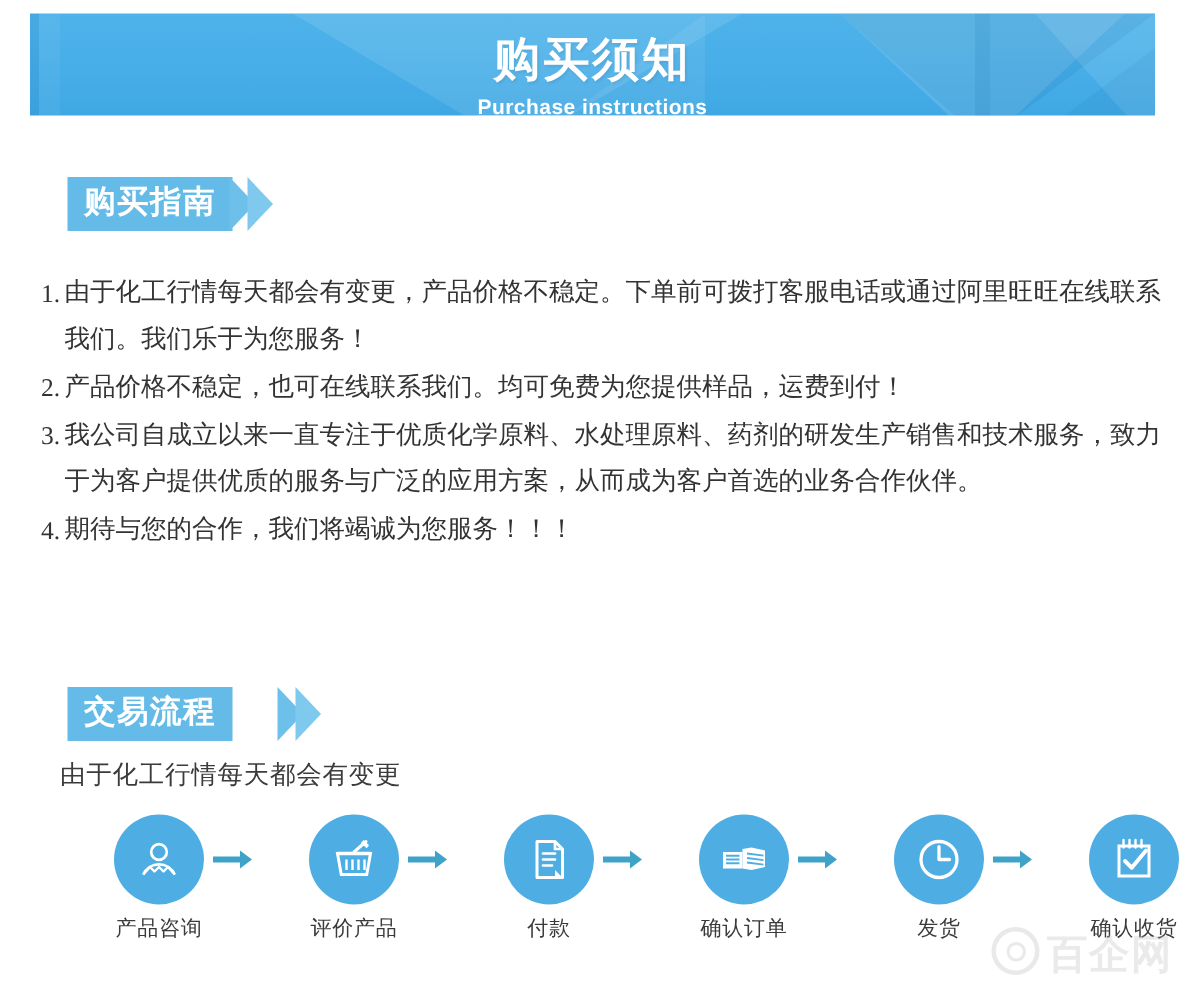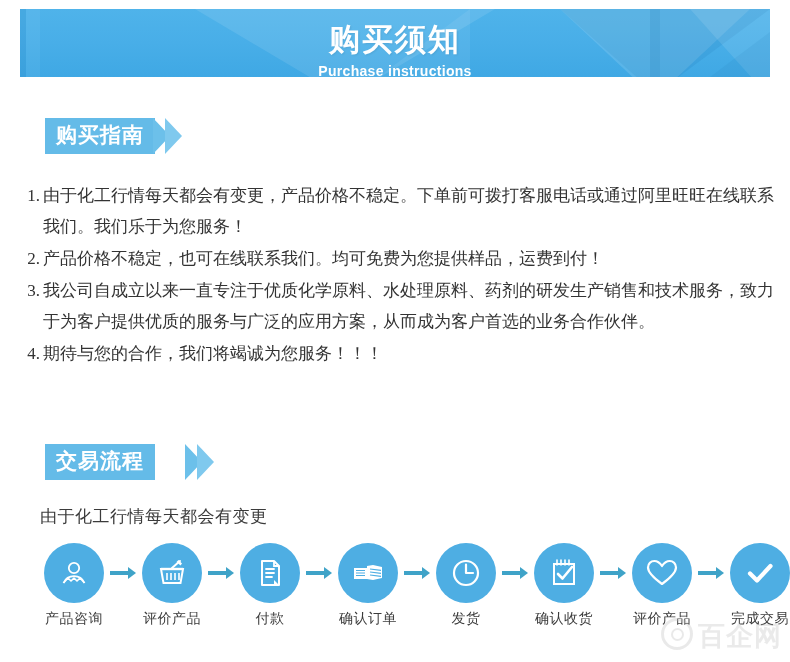--- a/index.html
+++ b/index.html
@@ -190,20 +190,21 @@
     width: 714px;
     display: flex;
     align-items: flex-start;
   }
   .step {
     display: flex;
     flex-direction: column;
     align-items: center;
     width: 72px;
     flex: 0 0 auto;
+    margin-left: 32px;
   }
   .circle {
     width: 60px;
     height: 60px;
     border-radius: 50%;
     background: #4eaee3;
     display: flex;
     align-items: center;
     justify-content: center;
   }
@@ -306,21 +307,21 @@
   <div class="guide-item">
     <span class="gnum">3.</span>
     <span class="gtext">我公司自成立以来一直专注于优质化学原料、水处理原料、药剂的研发生产销售和技术服务，致力于为客户提供优质的服务与广泛的应用方案，从而成为客户首选的业务合作伙伴。</span>
   </div>
   <div class="guide-item">
     <span class="gnum">4.</span>
     <span class="gtext">期待与您的合作，我们将竭诚为您服务！！！</span>
   </div>
 </div>
 
-<div class="section-head" style="left:45px; top:444px;gap:32px;">
+<div class="section-head" style="left:45px; top:458px;gap:32px;">
   <div class="head-box">交易流程</div>
   <div class="chevrons">
     <div class="chev c1"></div>
     <div class="chev c2"></div>
   </div>
 </div>
 
 <div class="flow-sub">由于化工行情每天都会有变更</div>
 
 <div class="flow">

